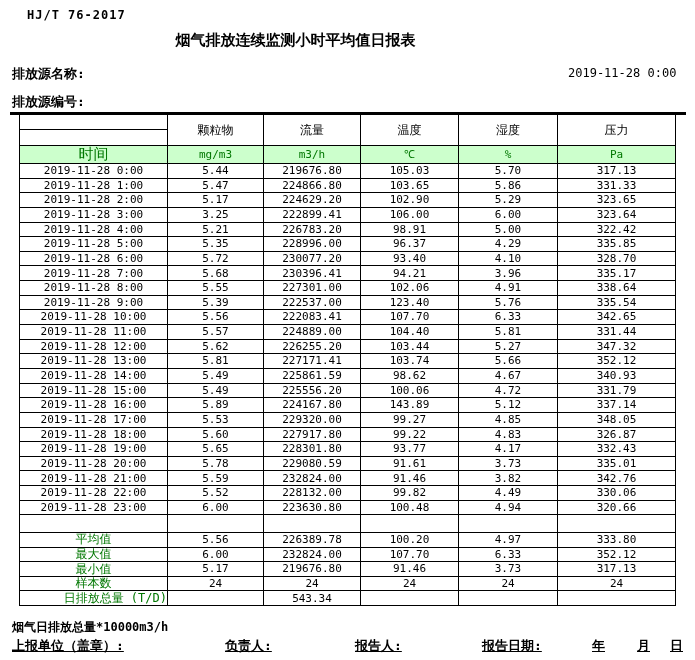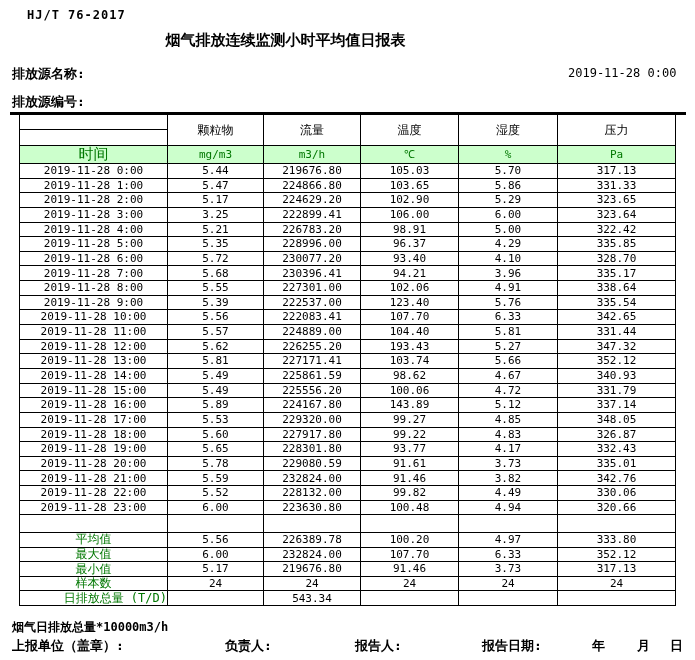--- a/index.html
+++ b/index.html
@@ -2,21 +2,21 @@
 <html style="--green-bg: #ccffcc; --green-text: #007700;"><head>
 <meta charset="utf-8">
 <style>
   :root { --green-bg:#ccffcc; --green-text:#007700; }
   html,body { margin:0; padding:0; }
   body {
     width:695px; height:660px; position:relative; background:#ffffff;
     font-family:"DejaVu Sans Mono", monospace; color:#000;
   }
   .standard { position:absolute; left:27px; top:8px; font-size:12px; font-weight:bold; letter-spacing:1px; }
-  .title { position:absolute; left:8px; top:31px; width:555px; text-align:center; font-size:15px; font-weight:bold; }
+  .title { position:absolute; left:18px; top:31px; width:555px; text-align:center; font-size:15px; font-weight:bold; }
   .src-name { position:absolute; left:12px; top:65px; font-size:13px; font-weight:bold; }
   .datetime { position:absolute; left:568px; top:66px; font-size:12px; }
   .src-code { position:absolute; left:12px; top:83px; font-size:13px; font-weight:bold;margin-top:10px; }
   .top-rule { position:absolute; left:10px; top:112px; width:676px; height:3px; background:#000; }
   table.report {
     position:absolute; left:19px; top:114px; width:656px;
     border-collapse:collapse; table-layout:fixed;
   }
   table.report td {
     border:1px solid #000; padding:0; text-align:center; vertical-align:middle;
@@ -29,21 +29,21 @@
     height:17px; background:var(--green-bg); color:var(--green-text); font-size:11px;
   }
   tr.green-row td.time-head { font-size:15px;margin-left:16px; }
   tr.data-row td { height:13.65px; }
   tr.sep-row td { height:16.5px; }
   tr.sum-row td { height:13.65px; }
   tr.sum-row td.sum-label { color:var(--green-text); font-size:12px; }
   tr.sum-row:last-child td { height:14px; }
   tr.sum-row:last-child td.sum-label { text-align:right; padding-left:2px; }
   .note { position:absolute; left:12px; top:619px; font-size:12px; font-weight:bold; }
-  .sign-row span { position:absolute; top:637px; font-size:13px; font-weight:bold; }
+  .sign-row span { position:absolute; top:637px; font-size:13px; font-weight:bold;text-decoration:underline; }
   .lbl-unit { left:12px; }
   .lbl-resp { left:225px; }
   .lbl-reporter { left:355px; }
   .lbl-date { left:482px; }
   .lbl-year { left:592px; }
   .lbl-month { left:637px; }
   .lbl-day { left:670px; }
 </style>
 </head>
 <body>
@@ -181,21 +181,21 @@
           <td>5.57</td>
           <td>224889.00</td>
           <td>104.40</td>
           <td>5.81</td>
           <td>331.44</td>
         </tr>
         <tr class="data-row">
           <td class="time-cell">2019-11-28 12:00</td>
           <td>5.62</td>
           <td>226255.20</td>
-          <td>193.43</td>
+          <td>103.44</td>
           <td>5.27</td>
           <td>347.32</td>
         </tr>
         <tr class="data-row">
           <td class="time-cell">2019-11-28 13:00</td>
           <td>5.81</td>
           <td>227171.41</td>
           <td>103.74</td>
           <td>5.66</td>
           <td>352.12</td>

